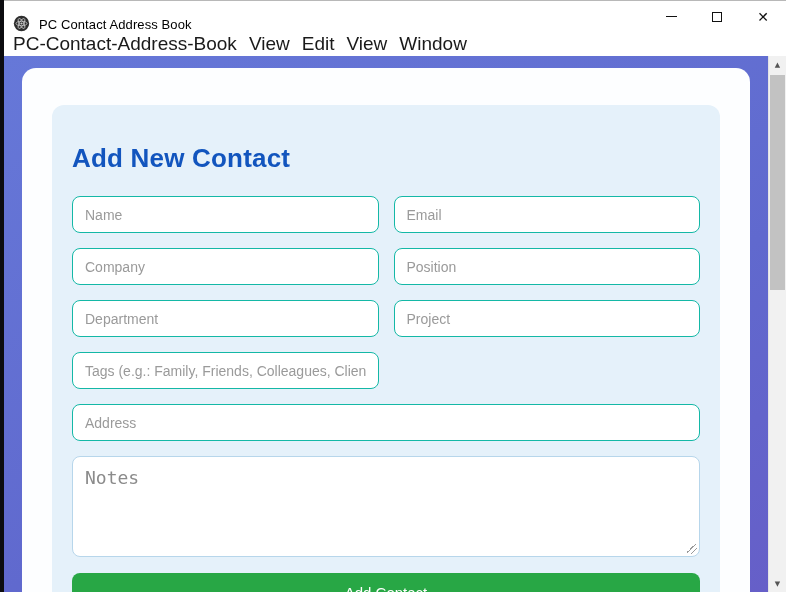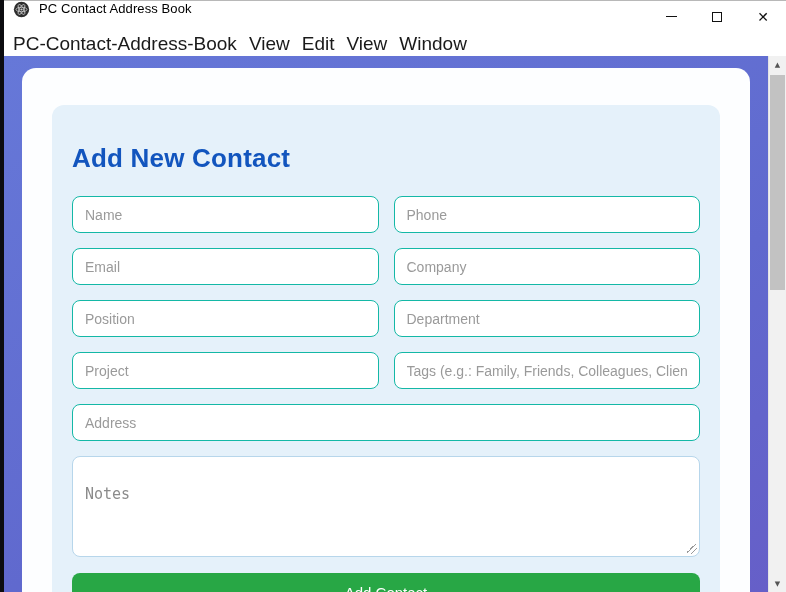--- a/index.html
+++ b/index.html
@@ -11,21 +11,21 @@
   }
   .window {
     position:absolute; left:4px; top:0; right:0; bottom:0;
     background:#fff;
     border-top:1px solid #b8b8b8;
     display:flex; flex-direction:column;
   }
   
   .titlebar {
     height:31px; flex:0 0 31px;
-    display:flex; align-items:flex-start;
+    display:flex; align-items:flex-end;
     padding-left:9px; background:#fff;
   }
   .app-icon { width:17px; height:17px; flex:0 0 17px; }
   .window-title { font-size:13px; color:#000; margin-left:9px; letter-spacing:.1px; }
   .win-controls { margin-left:auto; display:flex; height:100%; }
   .win-btn {
     width:46px; height:100%; border:none; background:transparent;
     font-size:13px; color:#111; display:flex; align-items:center; justify-content:center;
     font-family:"DejaVu Sans", sans-serif; cursor:default; padding:0;
   }
@@ -83,23 +83,23 @@
     outline:none;
   }
   .field::placeholder { color:#9a9a9a; opacity:1; }
   .full { display:block; margin-top:15px; }
   .textarea-wrap { position:relative; margin-top:15px; }
   .notes {
     display:block; width:100%; height:101px;
     border:1px solid #b7d6eb;
     border-radius:8px;
     background:#fff;
-    padding:28px 12px;
+    padding:10px 12px;
     font-family:"DejaVu Sans Mono", monospace;
-    font-size:15px; color:#333;
+    font-size:18px; color:#333;
     resize:none; outline:none;
   }
   .notes::placeholder { color:#8b8b8b; opacity:1; }
   .resize-handle {
     position:absolute; right:3px; bottom:3px; width:10px; height:10px;
     background:linear-gradient(135deg, transparent 40%, #9a9a9a 40%, #9a9a9a 48%, transparent 48%, transparent 66%, #9a9a9a 66%, #9a9a9a 74%, transparent 74%);
     cursor:nwse-resize;
   }
   .submit-btn {
     display:block; width:100%; height:38px;
@@ -167,21 +167,20 @@
   </div>
 
   <div class="content">
     <div class="purple">
       <div class="container">
         <div class="card">
           <h1 class="form-title">Add New Contact</h1>
 
           <div class="grid2">
             <input class="field" type="text" placeholder="Name" style="">
-            <input class="field" type="text" placeholder="Phone" style="">
             <input class="field" type="text" placeholder="Email" style="">
             <input class="field" type="text" placeholder="Company" style="">
             <input class="field" type="text" placeholder="Position" style="">
             <input class="field" type="text" placeholder="Department" style="">
             <input class="field" type="text" placeholder="Project" style="">
             <input class="field" type="text" placeholder="Tags (e.g.: Family, Friends, Colleagues, Clients)" style="">
           </div>
 
           <input class="field full" type="text" placeholder="Address" style="">
 

